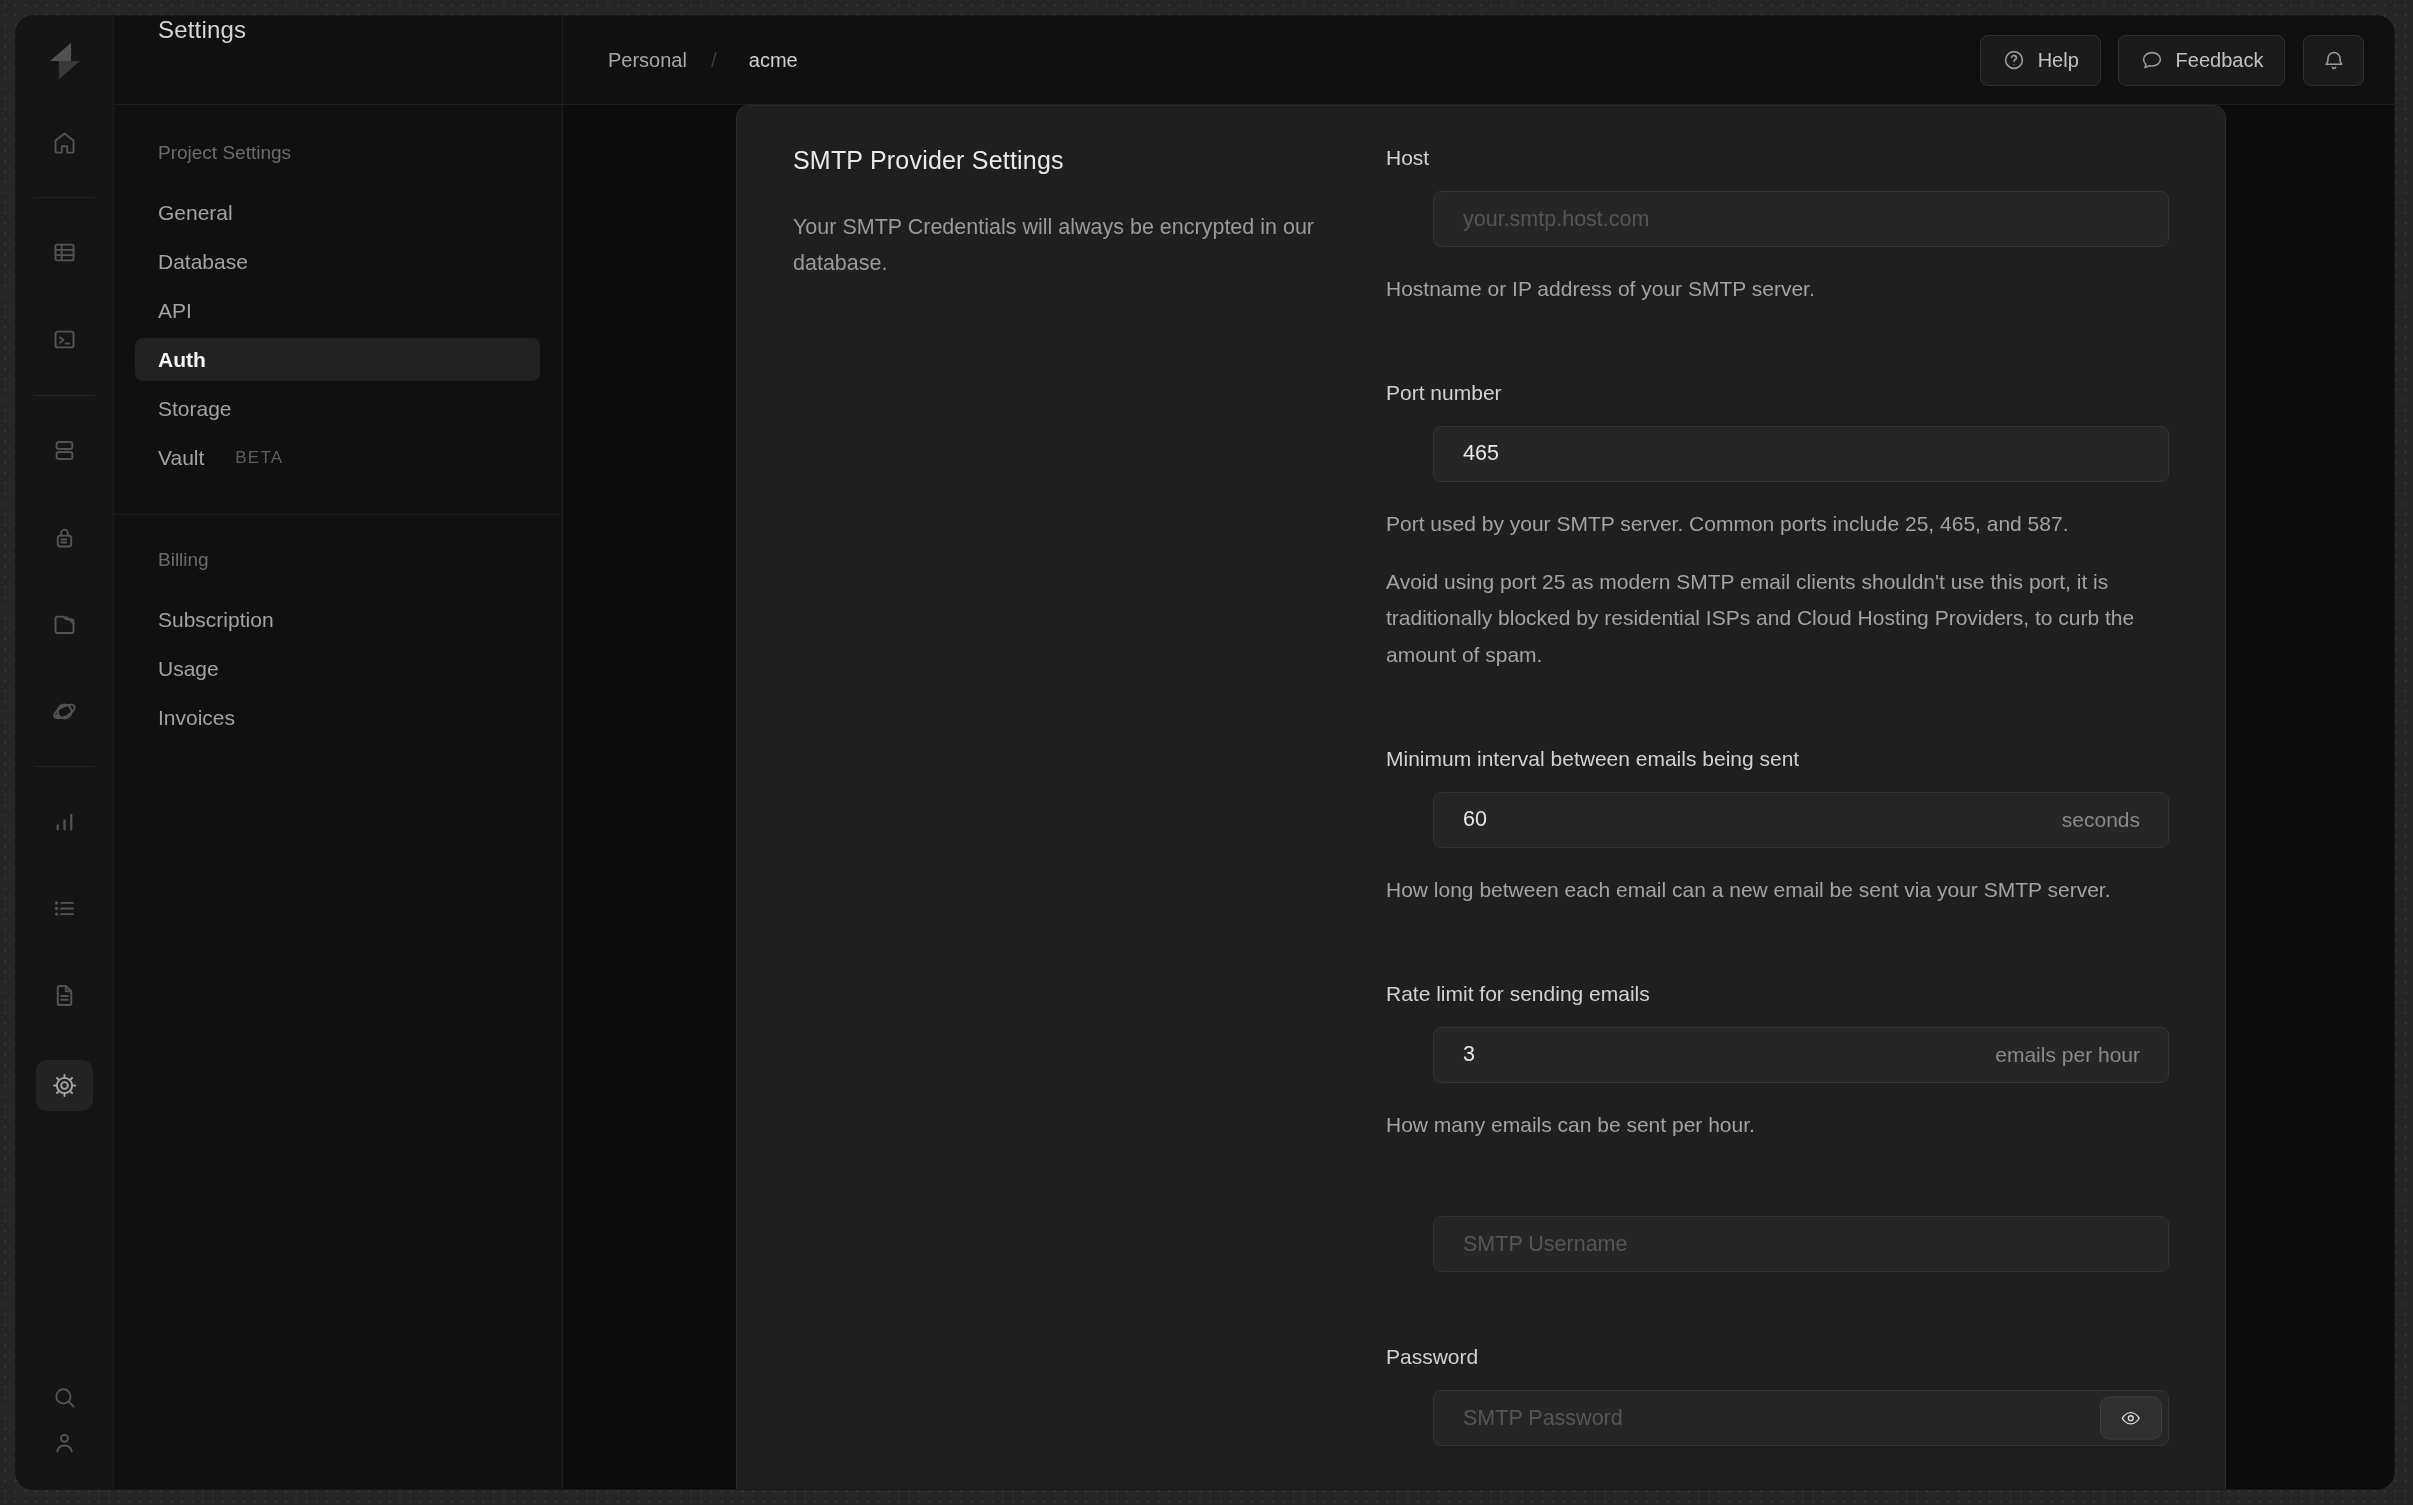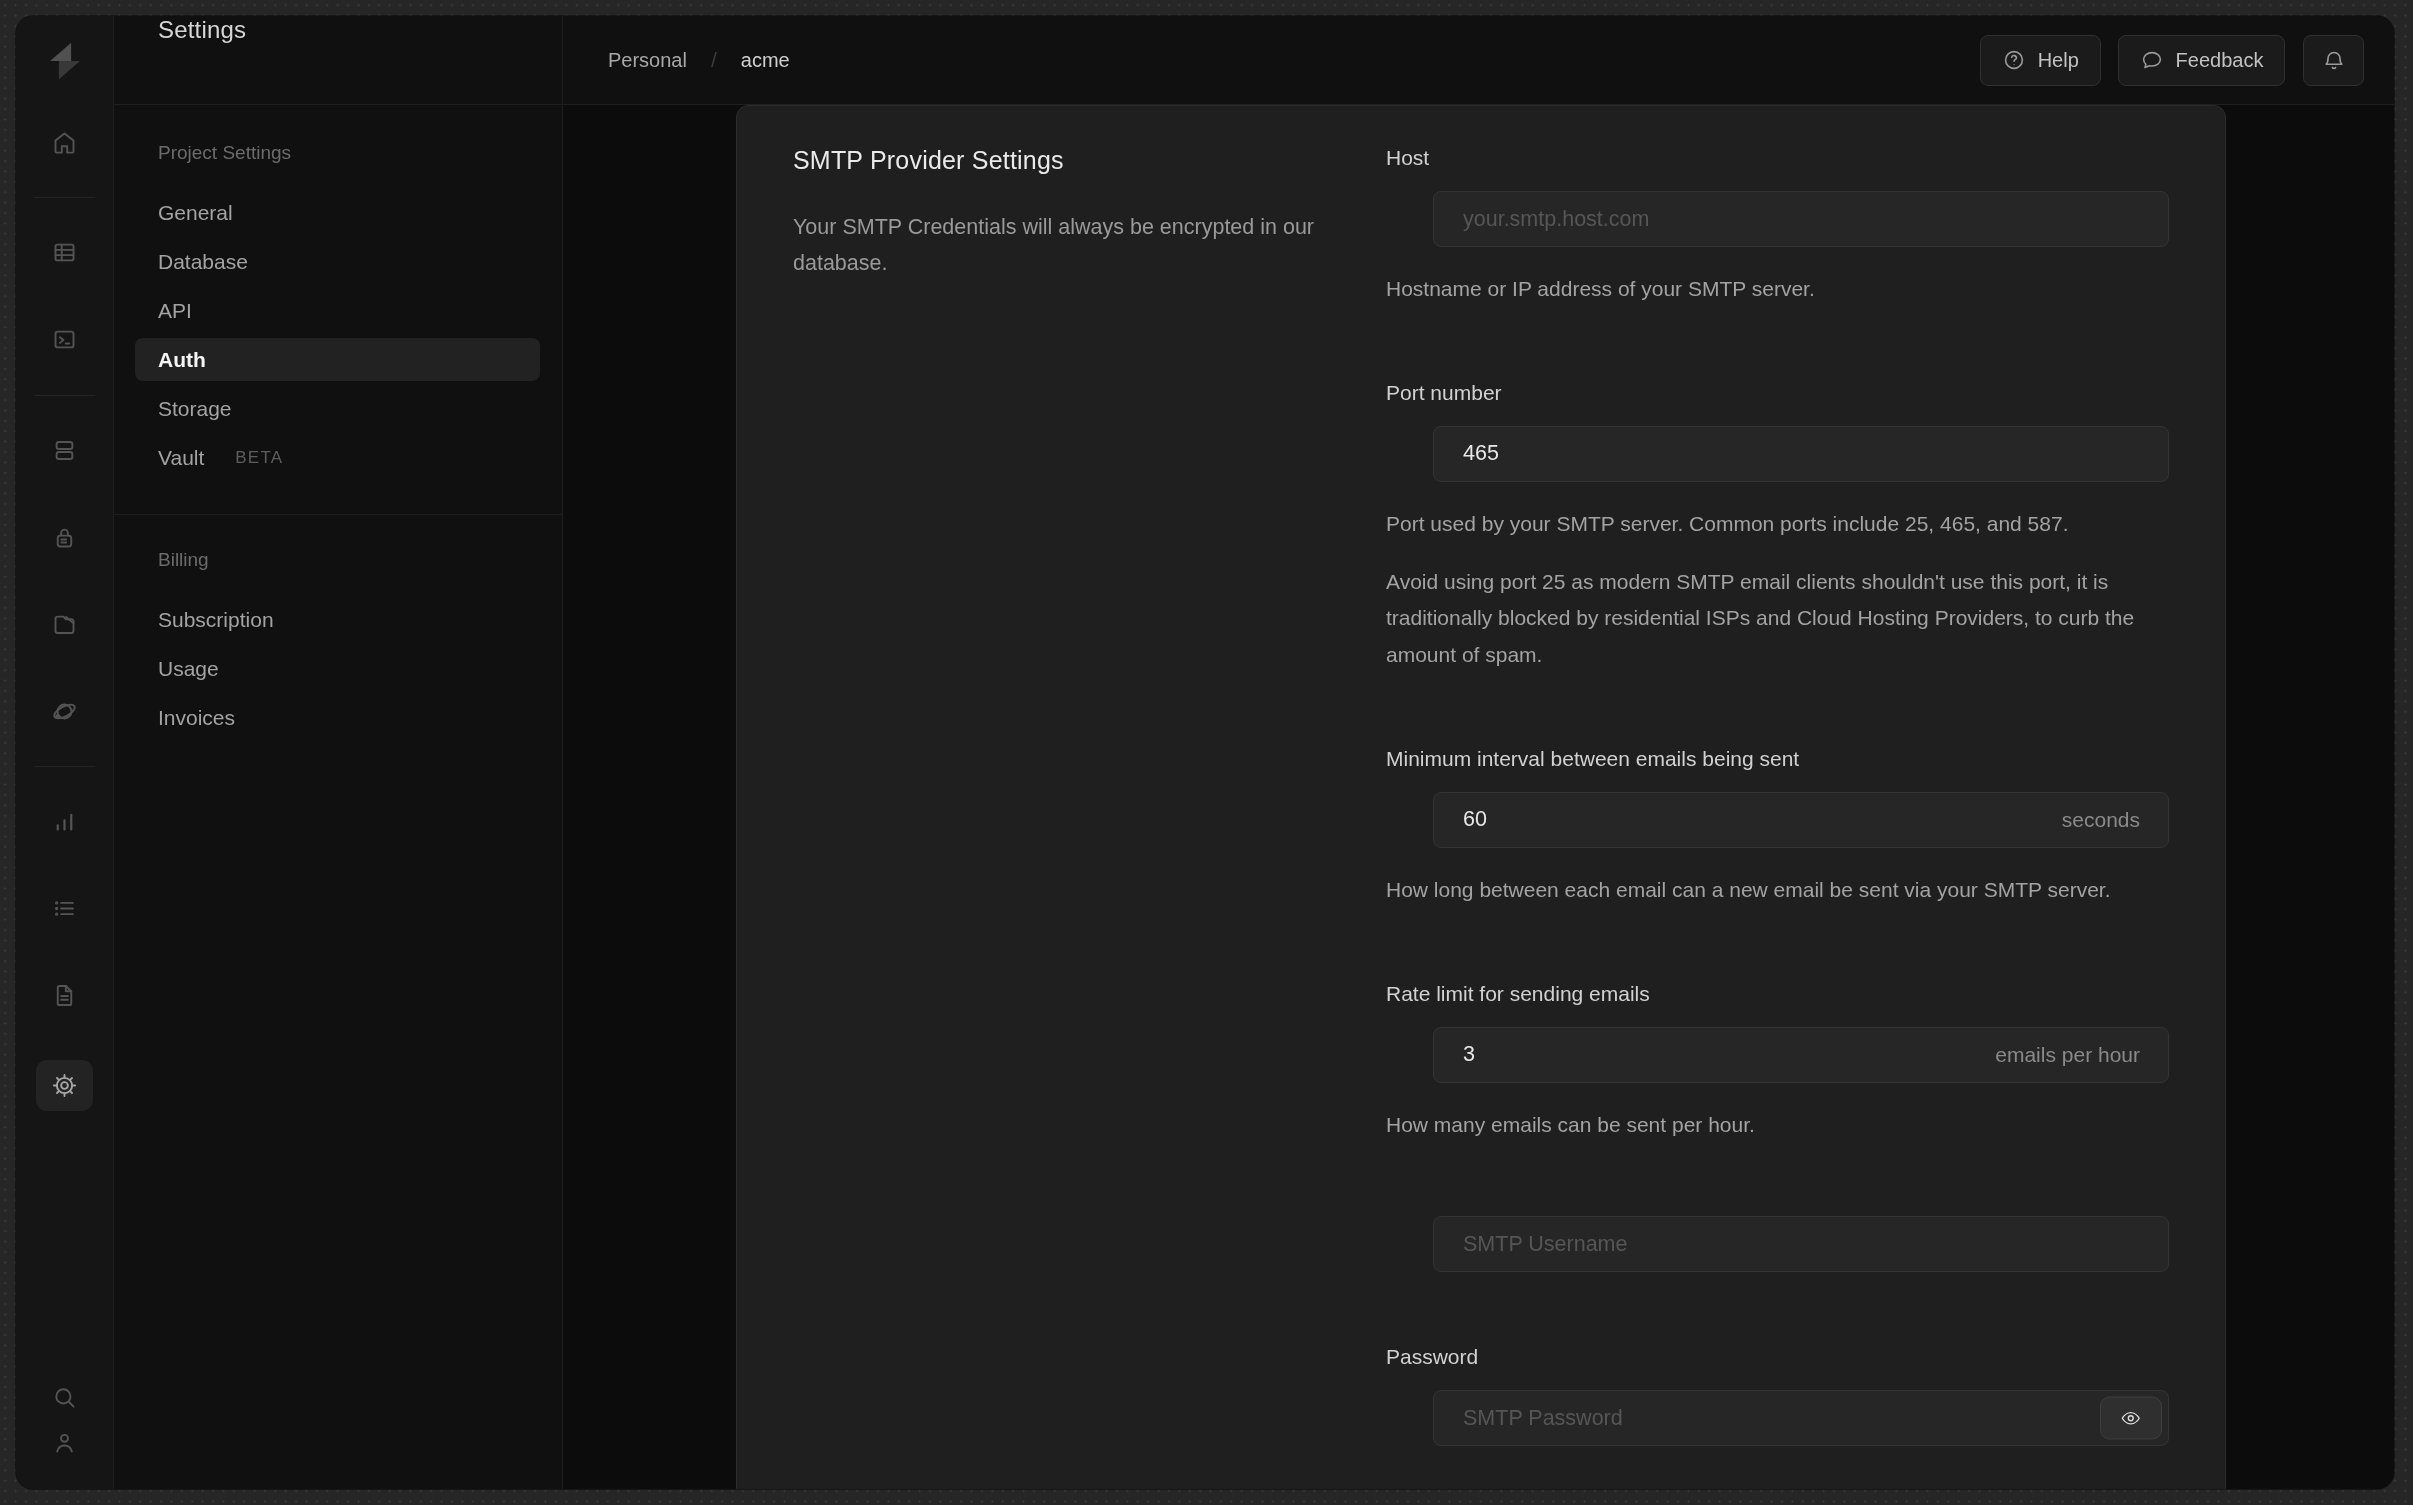--- a/index.html
+++ b/index.html
@@ -57,21 +57,21 @@
 
   
   .content { flex:1; display:flex; flex-direction:column; min-width:0; }
   .topbar {
     height:89px; flex:none; border-bottom:0.8px solid #1f1f1f;
     display:flex; align-items:center; justify-content:space-between;
     padding:0 30px 0 45px; background:#101010;
   }
   .breadcrumb { display:flex; align-items:center; gap:24px; }
   .crumb { font-size:20px; color:#a8a8a8; cursor:pointer; }
-  .crumb.project { color:#d0d0d0; }
+  .crumb.project { color:#d0d0d0;margin-left:8px; }
   .crumb-slash { font-size:21px; color:#3d3d3d; }
   .topbar-actions { display:flex; align-items:center; gap:17.6px; }
   .tb-btn {
     height:51px; display:flex; align-items:center; gap:11.2px; padding:0 21px;
     background:#1b1b1b; border:0.8px solid #303030; border-radius:8px;
     color:#c2c2c2; font-size:20px; cursor:pointer; font-family:inherit;
   }
   .tb-btn svg { width:24px; height:24px; color:#9a9a9a; }
   .tb-btn.icon-only { width:61px; padding:0; justify-content:center; }
 

